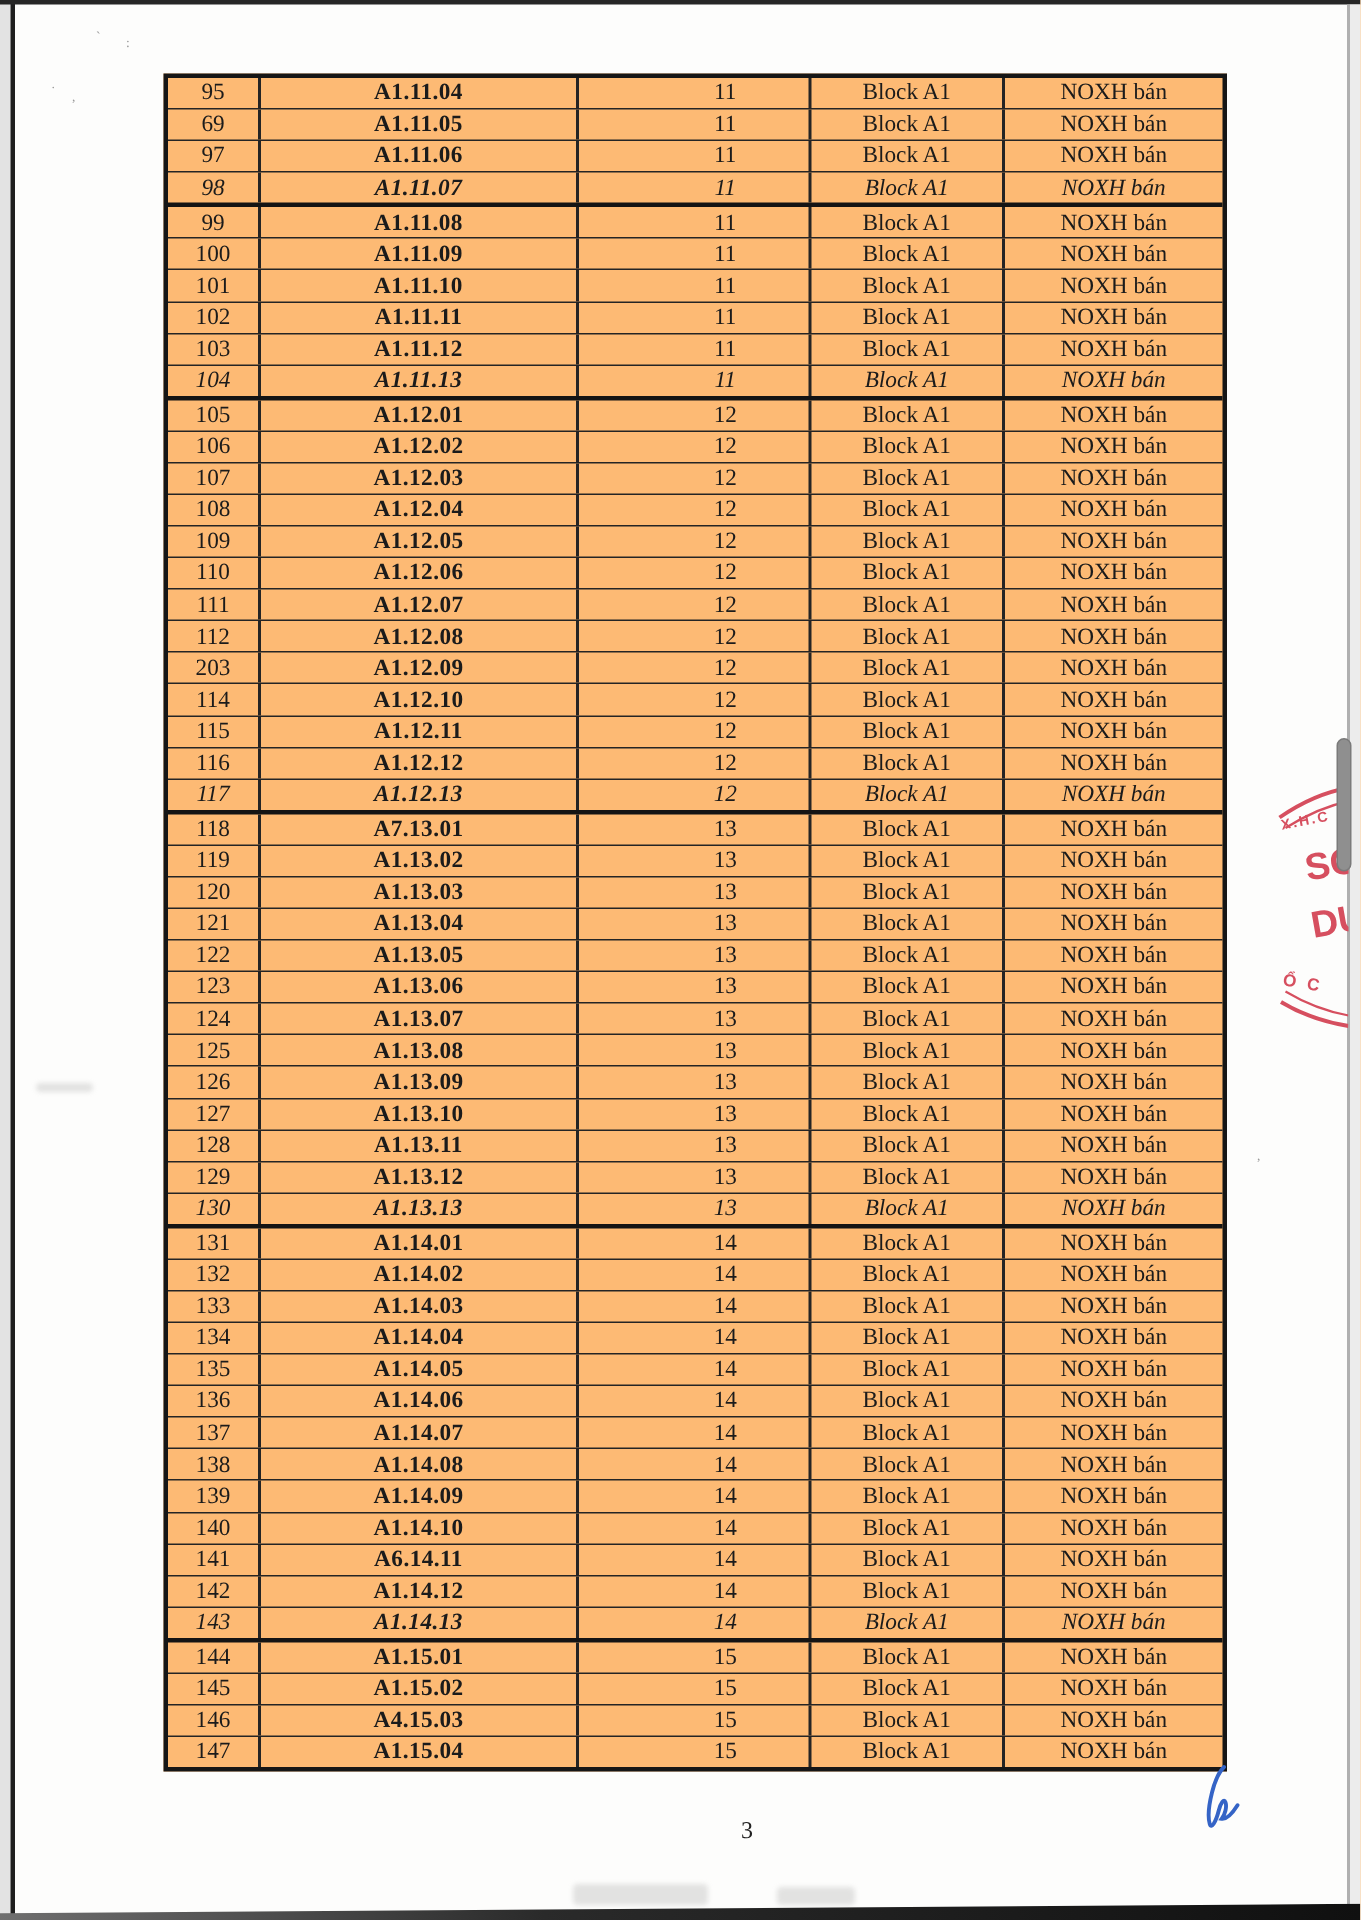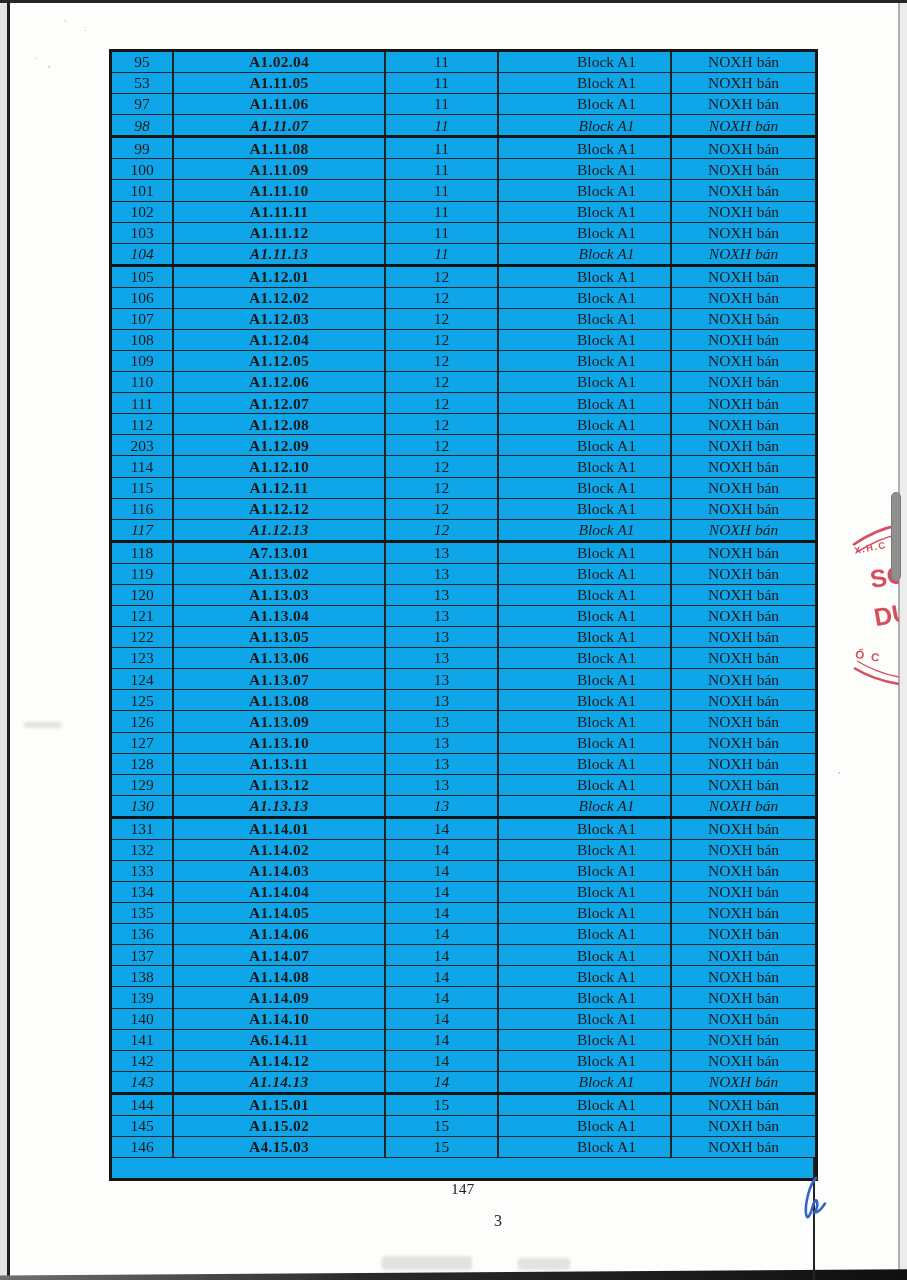--- a/index.html
+++ b/index.html
@@ -20,35 +20,35 @@
     background:linear-gradient(to right,#6f6f6f,#2a2a2a 40%,#101010);
     clip-path:polygon(0 62%,100% 10%,100% 100%,0 100%);
   }
   
   .speck{position:absolute;color:#9a9a9a;font-size:9px;line-height:1;}
   .smudge{position:absolute;background:rgba(130,130,130,.22);filter:blur(1.6px);border-radius:3px;}
   .smudge-line{position:absolute;background:rgba(110,110,110,.28);filter:blur(1px);}
   
   .apt-table{
     position:absolute;left:109px;top:49px;width:709px;height:1132px;
-    border:3px solid #161616;box-sizing:border-box;background:#0ea5e9;
+    border:3px solid #161616;box-sizing:border-box;background:#fdba74;
     display:flex;flex-direction:column;
   }
   .trow{flex:1 1 0;display:flex;border-bottom:1.5px solid #242424;min-height:0;}
   .trow.heavy{border-bottom-width:3px;border-bottom-color:#141414;font-style:italic;}
-  .trow:last-child{border-bottom:none;flex-direction:column;}
+  .trow:last-child{border-bottom:none;}
   .tcell{
     display:flex;align-items:center;justify-content:center;
     border-right:2px solid #242424;box-sizing:border-box;
     font-size:15.5px;line-height:1;overflow:hidden;white-space:nowrap;
   }
   .tcell.c0{flex:0 0 62px;border-right-width:2.5px;}
   .tcell.c1{flex:0 0 212px;font-weight:bold;letter-spacing:.3px;}
-  .tcell.c2{flex:0 0 113px;}
-  .tcell.c3{flex:0 0 129px;margin-left:44px;}
+  .tcell.c2{flex:0 0 113px;margin-left:42px;}
+  .tcell.c3{flex:0 0 129px;}
   .tcell.c4{flex:1 1 auto;border-right:none;}
   
   .pageno{position:absolute;left:458px;top:1212px;width:80px;text-align:center;font-size:16px;color:#222;}
   
   .signature{position:absolute;left:797px;top:1175px;}
   
   .stamp{position:absolute;left:850px;top:518px;width:49px;height:170px;overflow:hidden;pointer-events:none;}
   .stamp .arcs{position:absolute;left:0;top:0;}
   .stamp-text{position:absolute;font-weight:bold;line-height:1;white-space:nowrap;
     font-family:"Liberation Sans","DejaVu Sans",sans-serif;}
@@ -79,26 +79,26 @@
 <div class="speck" style="left:838px;top:766px;">,</div>
 <div class="smudge" style="left:24px;top:722px;width:38px;height:6px;"></div>
 <div class="smudge-line" style="left:390px;top:173px;width:426px;height:4px;"></div>
 <div class="smudge" style="left:366px;top:1136px;width:78px;height:13px;"></div>
 <div class="smudge" style="left:382px;top:1256px;width:90px;height:14px;"></div>
 <div class="smudge" style="left:518px;top:1258px;width:52px;height:12px;"></div>
 
 <div class="apt-table">
   <div style="display:contents"><div class="trow">
         <div class="tcell c0">95</div>
-        <div class="tcell c1">A1.02.04</div>
-        <div class="tcell c2">11</div>
-        <div class="tcell c3">Block A1</div>
-        <div class="tcell c4">NOXH bán</div>
-      </div><div class="trow">
-        <div class="tcell c0">53</div>
+        <div class="tcell c1">A1.11.04</div>
+        <div class="tcell c2">11</div>
+        <div class="tcell c3">Block A1</div>
+        <div class="tcell c4">NOXH bán</div>
+      </div><div class="trow">
+        <div class="tcell c0">69</div>
         <div class="tcell c1">A1.11.05</div>
         <div class="tcell c2">11</div>
         <div class="tcell c3">Block A1</div>
         <div class="tcell c4">NOXH bán</div>
       </div><div class="trow">
         <div class="tcell c0">97</div>
         <div class="tcell c1">A1.11.06</div>
         <div class="tcell c2">11</div>
         <div class="tcell c3">Block A1</div>
         <div class="tcell c4">NOXH bán</div>

